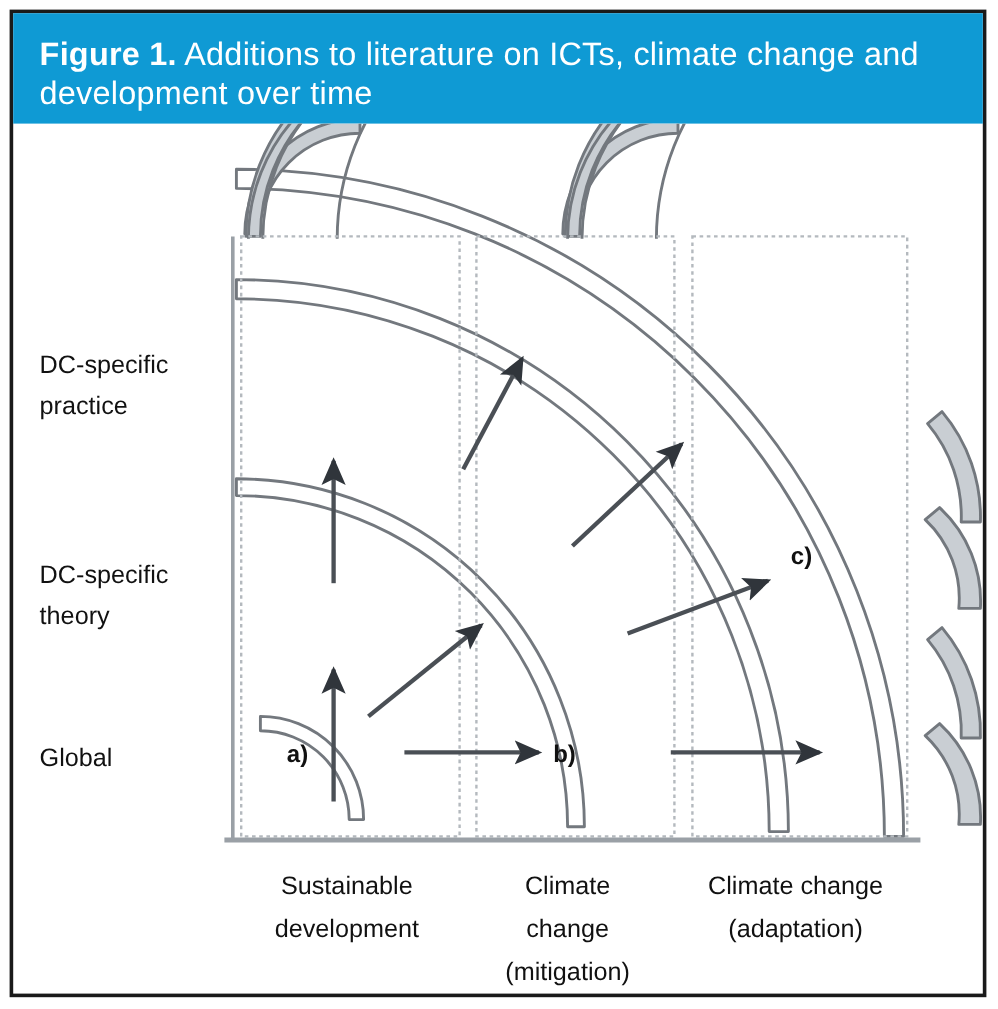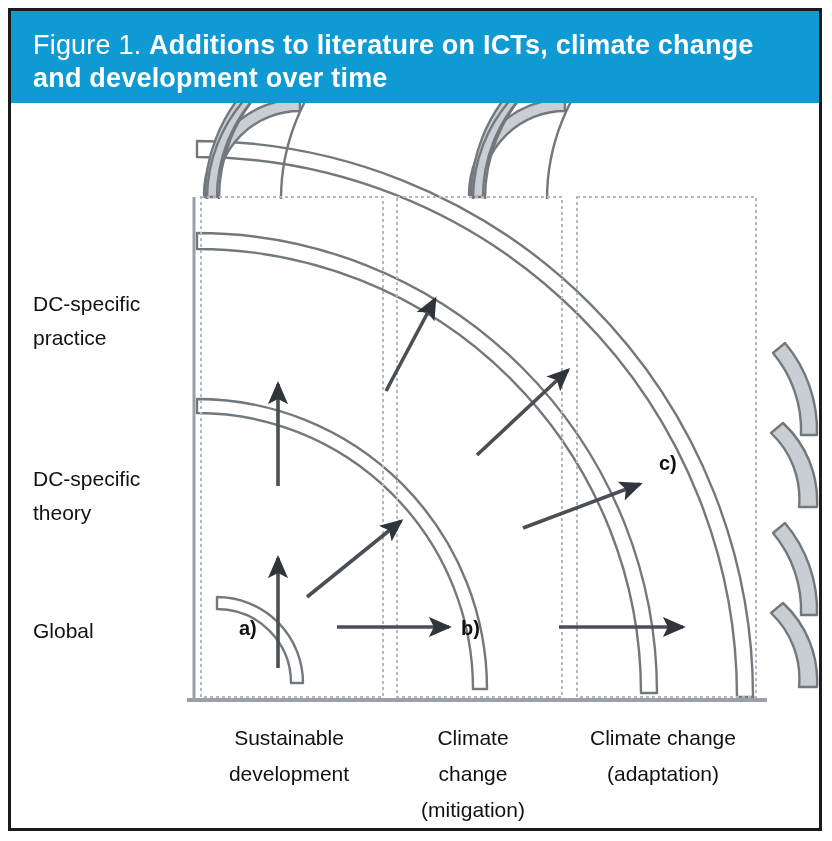--- a/index.html
+++ b/index.html
@@ -11,22 +11,22 @@
   }
 
   #banner{
     position:absolute;left:0;top:0;width:808px;height:92px;
     background:#0f9ad4;box-sizing:border-box;
   }
   #banner-text{
     position:absolute;left:22px;top:18px;width:760px;
     color:#ffffff;font-size:27px;line-height:33px;letter-spacing:.2px;
   }
-  #banner-text .fig-label{font-weight:400;}
-  #banner-text .fig-title{font-weight:700;}
+  #banner-text .fig-label{font-weight:700;}
+  #banner-text .fig-title{font-weight:400;}
 
   #plot-wrap{position:absolute;left:0;top:92px;width:808px;height:728px;overflow:hidden;}
   #plot-svg{position:absolute;left:0;top:0;}
 
   .axis-label,.cat-label,.marker-label{
     fill:#111111;font-family:"Liberation Sans",sans-serif;
   }
   .axis-label{font-size:21px;}
   .cat-label{font-size:21px;text-anchor:middle;}
   .marker-label{font-size:20px;font-weight:700;}

